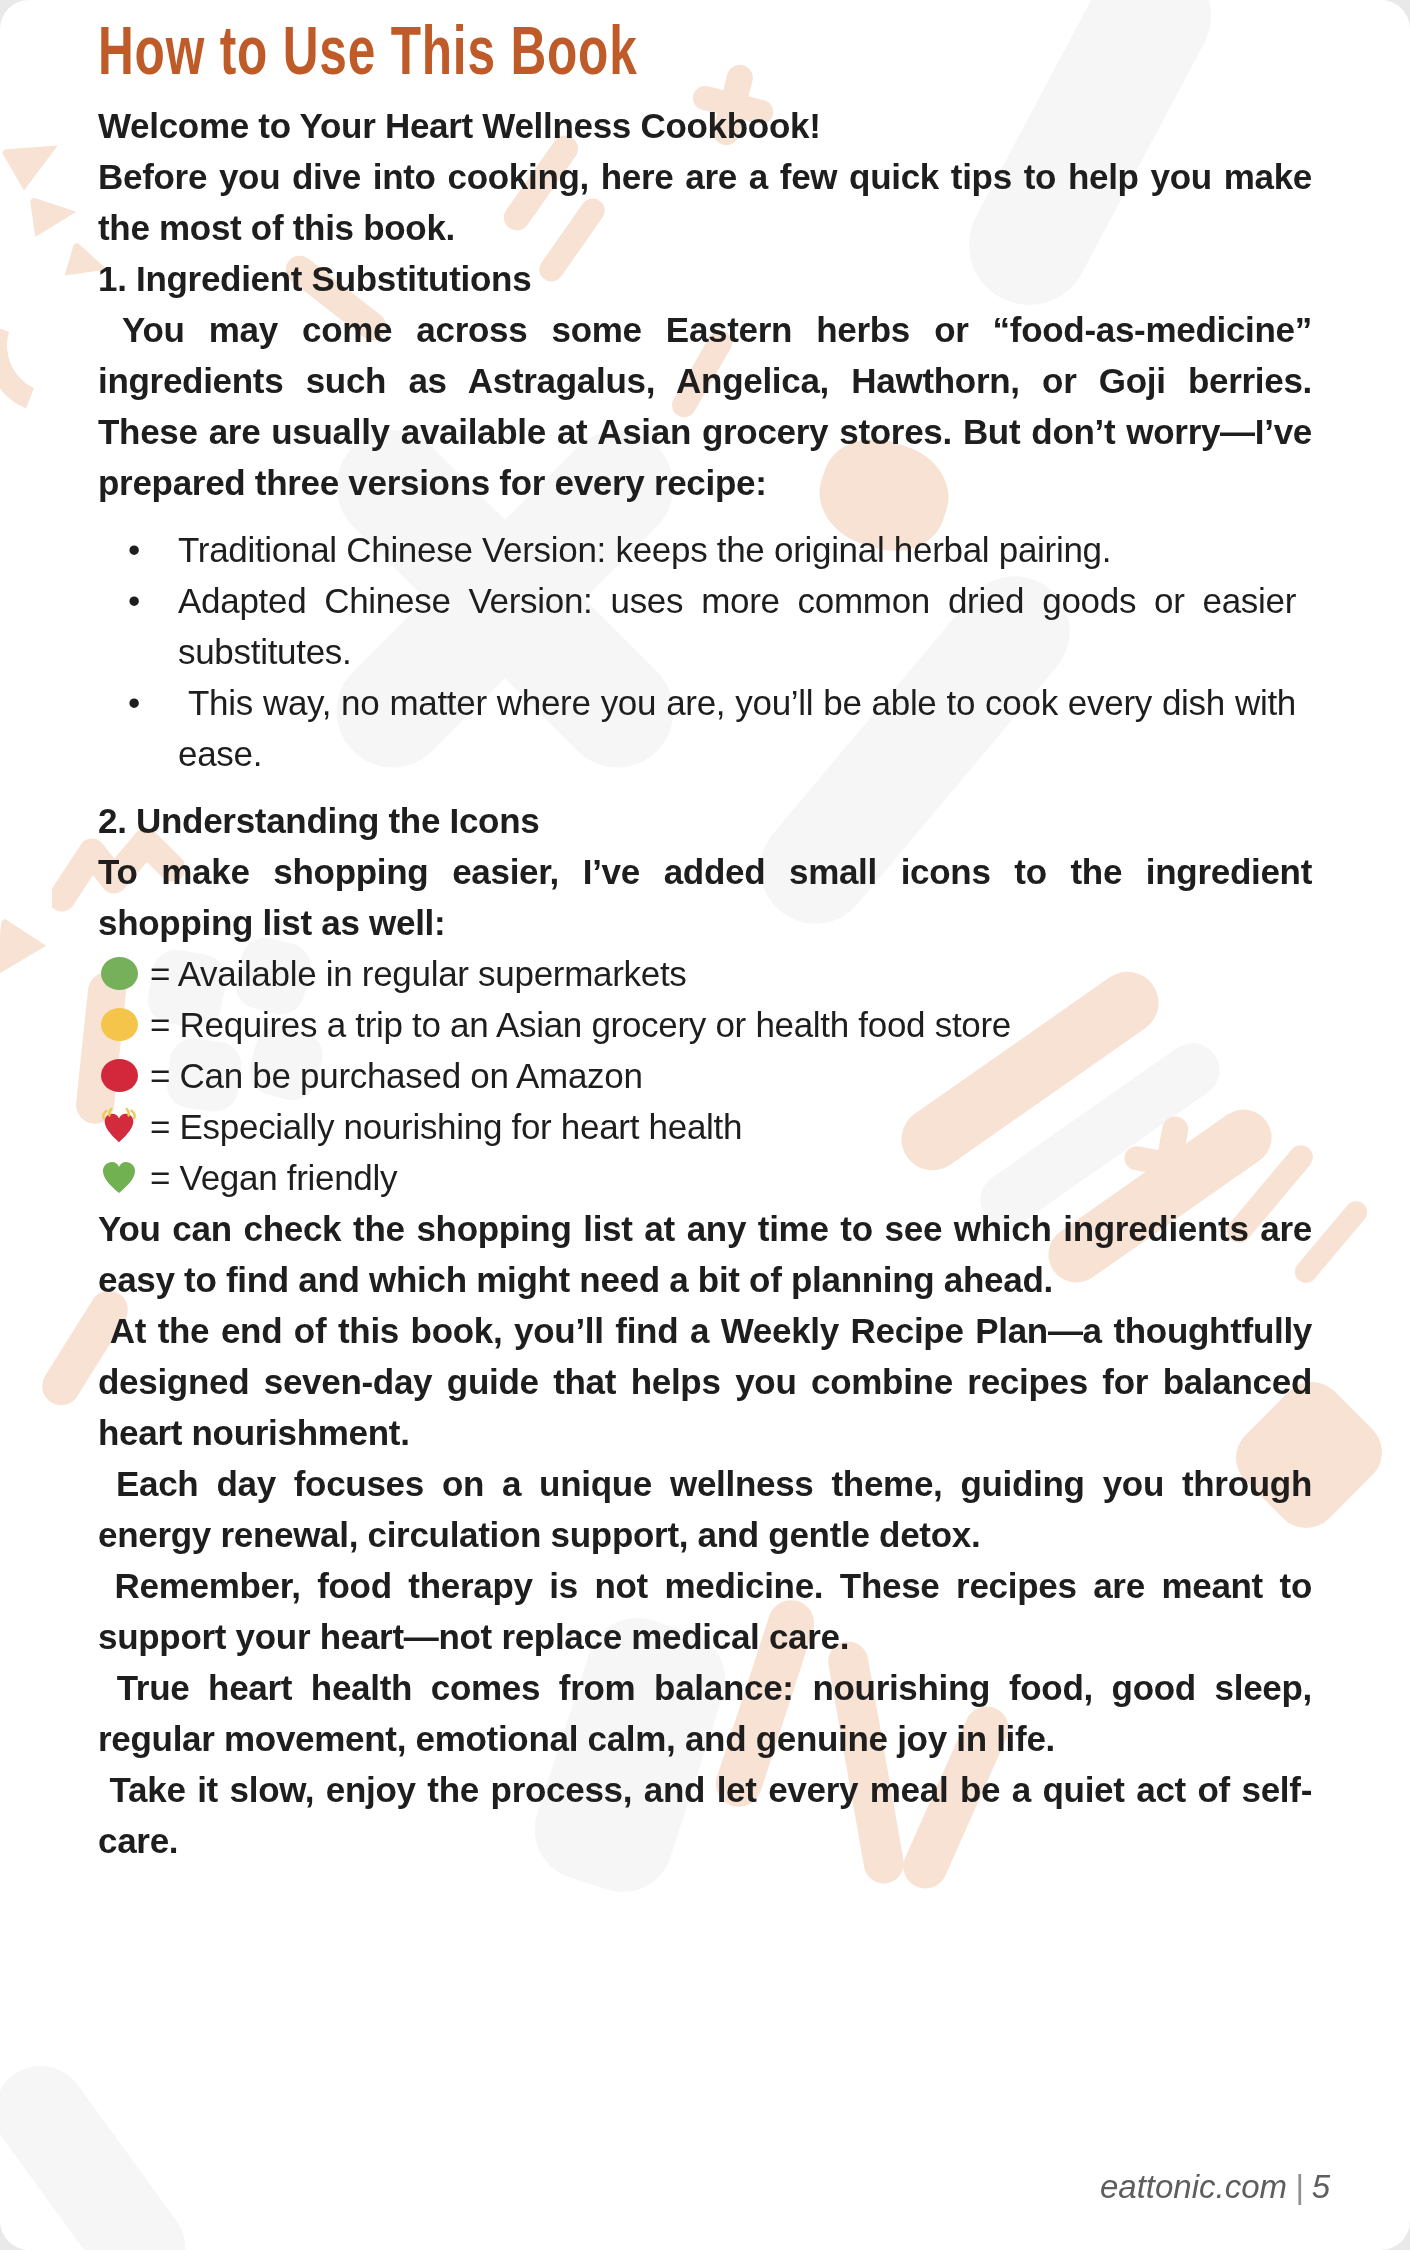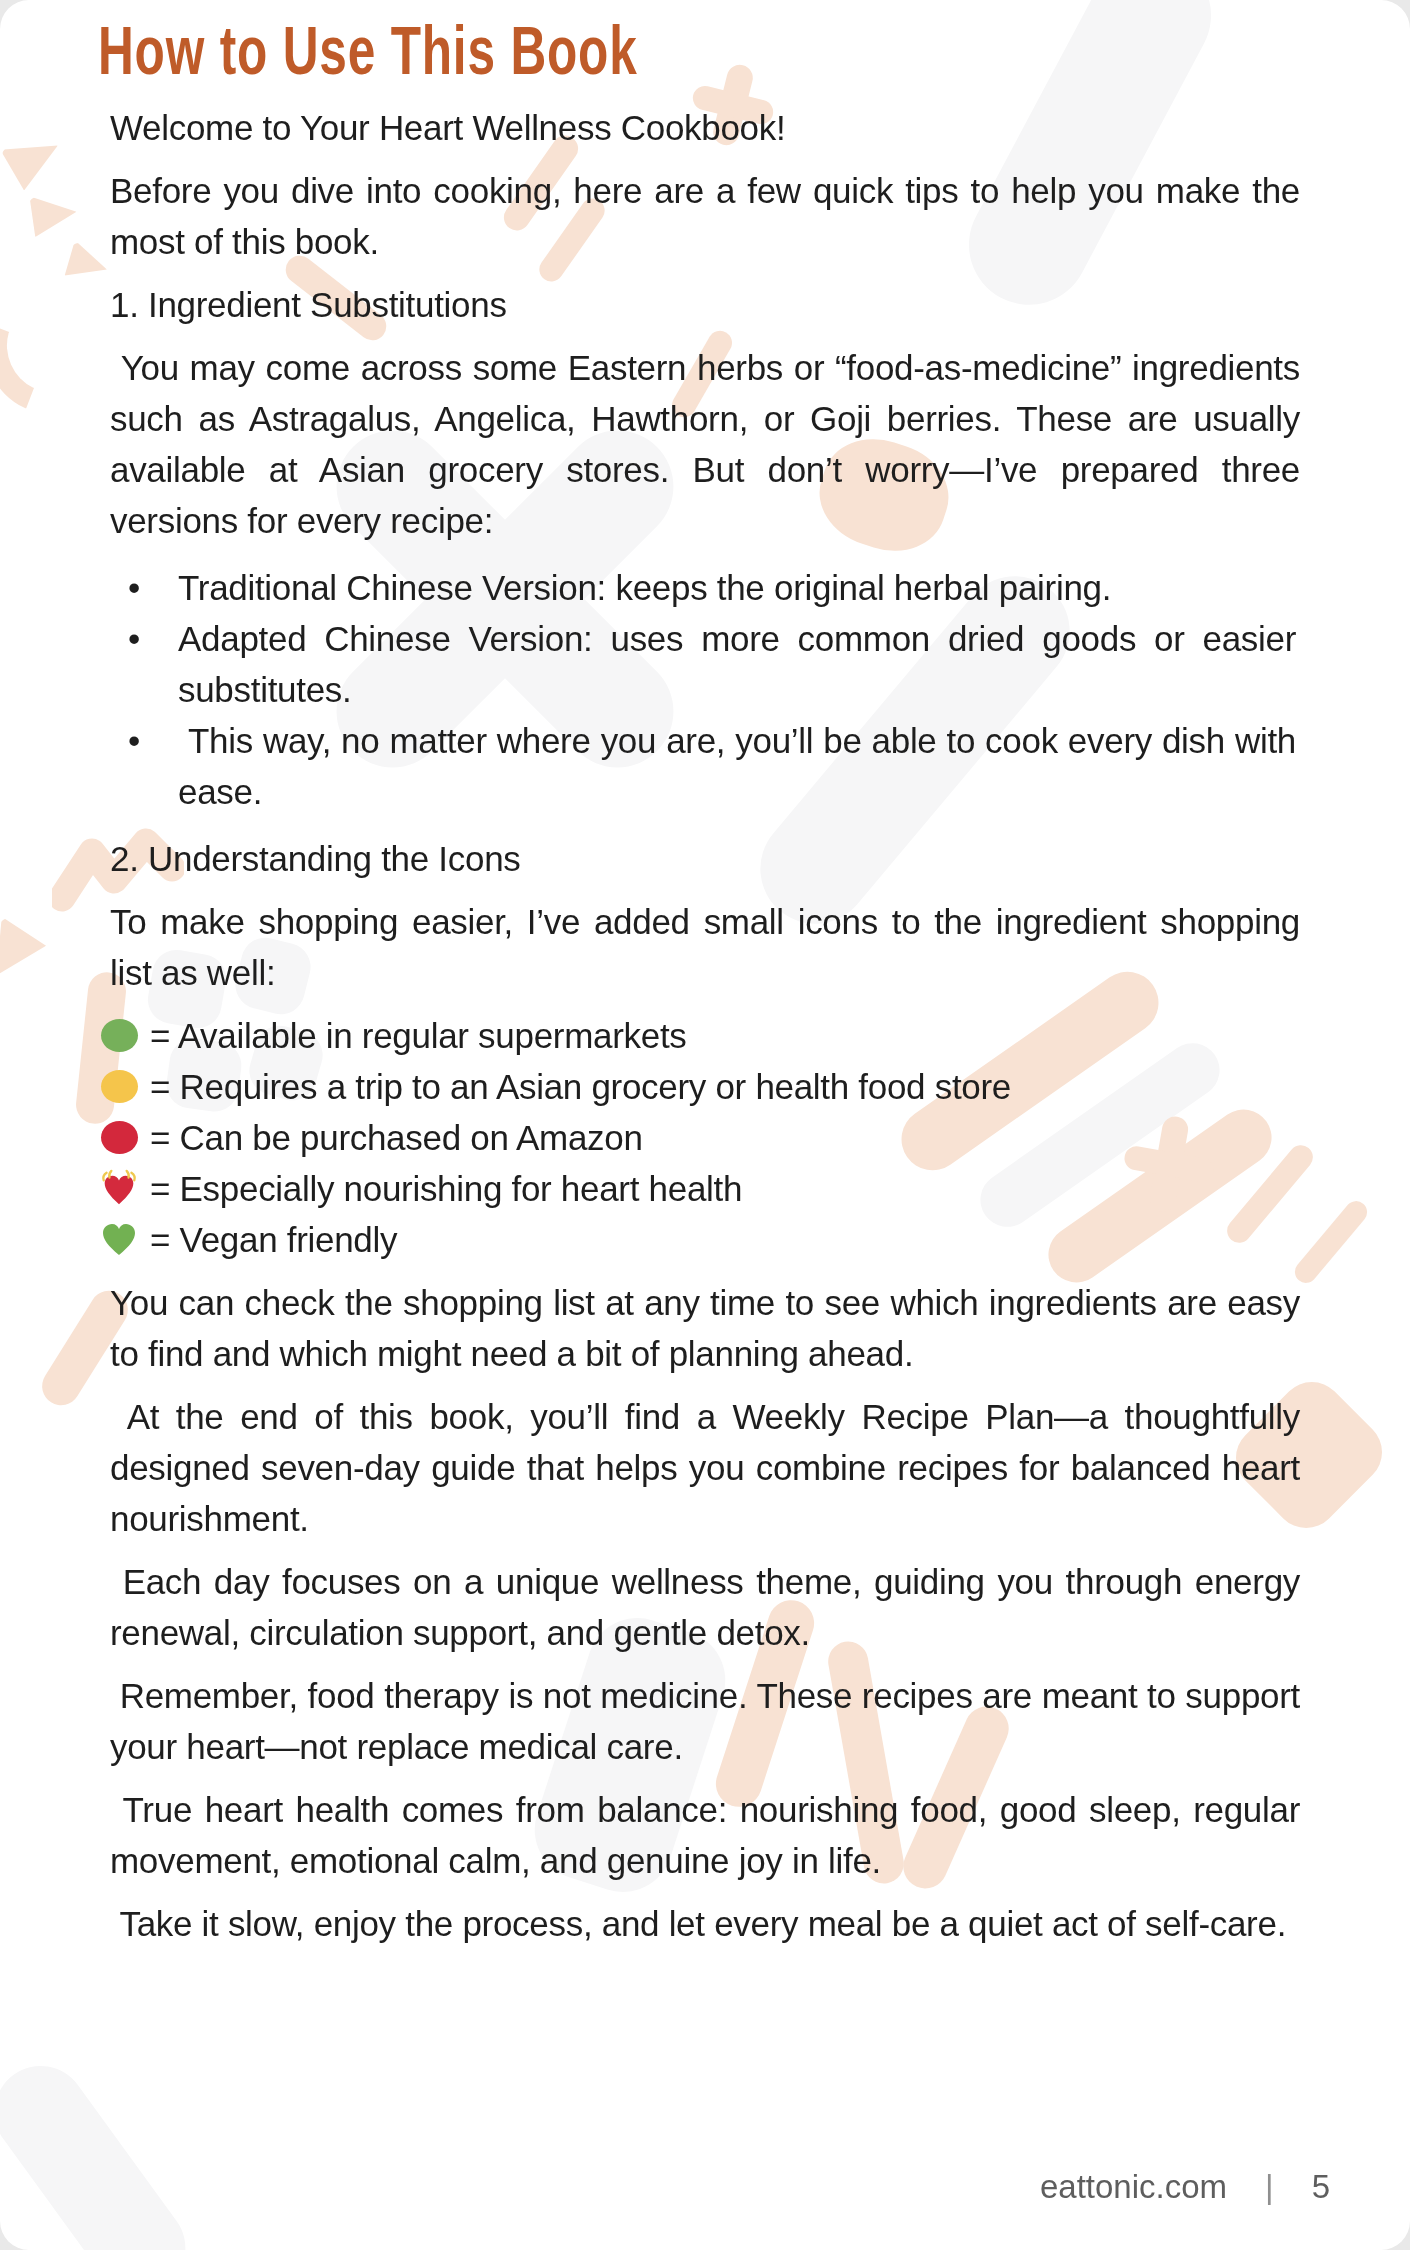--- a/index.html
+++ b/index.html
@@ -27,41 +27,41 @@
   
   .content{position:absolute;left:98px;top:16px;width:1214px;z-index:2;}
   h1.title{margin:0;line-height:1;height:74px;}
   .title-inner{
     display:inline-block;font-size:62px;font-weight:700;letter-spacing:1px;
     color:#bf5b29;transform:scale(0.80,1.12);transform-origin:left top;white-space:nowrap;
   }
   .bodytext,.bullets li,.legend-label{
     font-size:35px;line-height:51px;letter-spacing:-0.3px;color:#1e1e1e;
   }
-  p.bodytext{margin:12px;text-align:justify;white-space:pre-wrap;}
+  p.bodytext{margin:0;text-align:justify;white-space:pre-wrap;font-weight:bold;}
   p.single{text-align:left;}
   .intro{margin-top:10px;}
   .heading{margin-top:80px;text-align:left;}
   .heading-2{margin-top:52px;}
   .heading-3{margin-top:64px;}
   ul.bullets{margin:16px;padding:0 0 0 64px;list-style:none;}
   ul.bullets li{position:relative;text-align:justify;white-space:pre-wrap;}
   ul.bullets li::before{content:"\2022";position:absolute;left:-50px;top:0;}
   .legend-row{display:flex;height:51px;}
   .legend-icon{flex:0 0 auto;margin-right:10px;display:inline-flex;align-items:center;justify-content:center;width:42px;}
   .dot{display:inline-block;width:37px;height:33px;border-radius:50%;}
   .dot-green{background:#76b05a;}
   .dot-yellow{background:#f5c54b;}
   .dot-red{background:#d3283c;}
   .legend-label{white-space:pre-wrap;}
   
   .footer{
     position:absolute;top:2168px;right:80px;z-index:2;
-    display:flex;align-items:flex-start;gap:38px;
-    font-size:33px;color:#5e5e5e;letter-spacing:0;
+    display:flex;align-items:flex-start;gap:8px;
+    font-size:33px;color:#5e5e5e;letter-spacing:0;font-style:italic;
   }
   .footer .sep{color:#8f8f8f;font-weight:300;}
 </style>
 </head>
 <body>
 
 <div class="page">
 
   <div class="deco">
 

